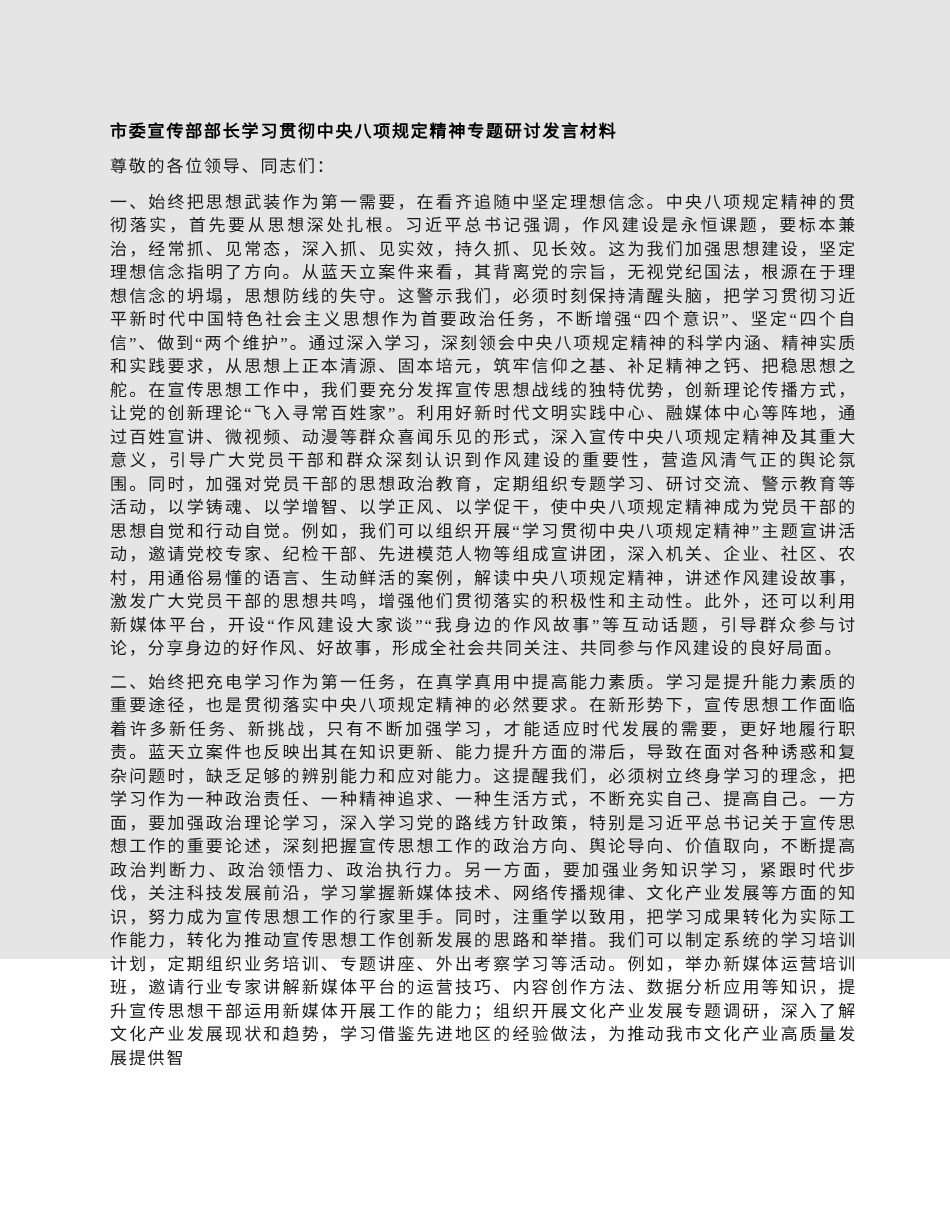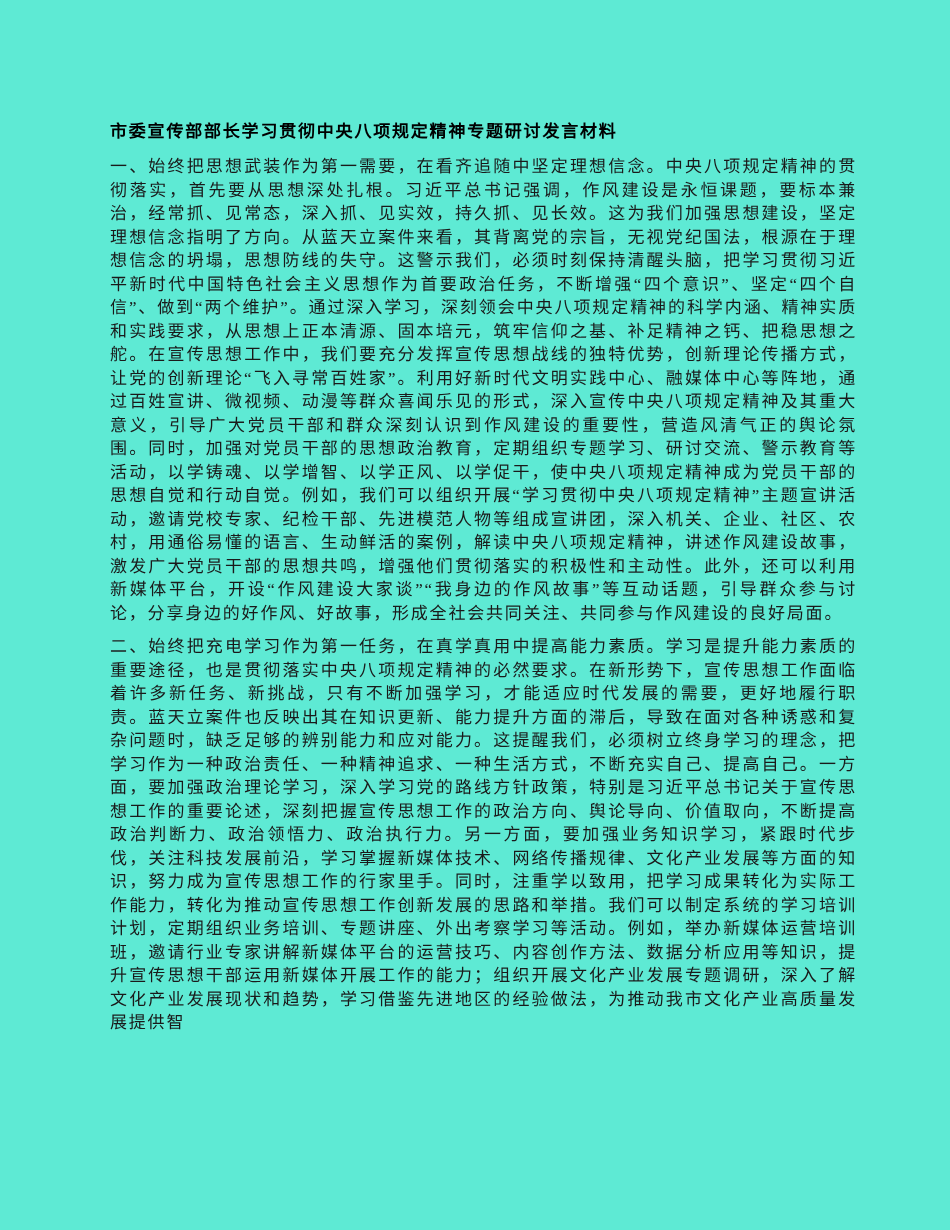--- a/index.html
+++ b/index.html
@@ -9,23 +9,23 @@
   }
   body {
     width: 950px;
     height: 1230px;
     overflow: hidden;
     font-family: "Liberation Serif", "DejaVu Serif", serif;
   }
   .page {
     box-sizing: border-box;
     width: 950px;
-    height: 1230px;
+    height: 959px;
     padding: 120px 93px 0 110px;
-    background: #5eead4;
+    background: #e5e5e5;
   }
   .doc-title {
     margin: 0 0 11px 0;
     font-size: 17px;
     font-weight: bold;
     color: #000000;
     letter-spacing: 1.8px;
     line-height: 24px;
     text-align: left;
   }
@@ -43,15 +43,16 @@
   .salutation {
     text-align: left;
     margin-bottom: 12px;
   }
 </style>
 </head>
 <body>
 
 <div class="page">
   <h1 class="doc-title" id="title-el">市委宣传部部长学习贯彻中央八项规定精神专题研讨发言材料</h1>
+  <p class="doc-para salutation">尊敬的各位领导、同志们：</p>
   <p class="doc-para">一、始终把思想武装作为第一需要，在看齐追随中坚定理想信念。中央八项规定精神的贯彻落实，首先要从思想深处扎根。习近平总书记强调，作风建设是永恒课题，要标本兼治，经常抓、见常态，深入抓、见实效，持久抓、见长效。这为我们加强思想建设，坚定理想信念指明了方向。从蓝天立案件来看，其背离党的宗旨，无视党纪国法，根源在于理想信念的坍塌，思想防线的失守。这警示我们，必须时刻保持清醒头脑，把学习贯彻习近平新时代中国特色社会主义思想作为首要政治任务，不断增强“四个意识”、坚定“四个自信”、做到“两个维护”。通过深入学习，深刻领会中央八项规定精神的科学内涵、精神实质和实践要求，从思想上正本清源、固本培元，筑牢信仰之基、补足精神之钙、把稳思想之舵。在宣传思想工作中，我们要充分发挥宣传思想战线的独特优势，创新理论传播方式，让党的创新理论“飞入寻常百姓家”。利用好新时代文明实践中心、融媒体中心等阵地，通过百姓宣讲、微视频、动漫等群众喜闻乐见的形式，深入宣传中央八项规定精神及其重大意义，引导广大党员干部和群众深刻认识到作风建设的重要性，营造风清气正的舆论氛围。同时，加强对党员干部的思想政治教育，定期组织专题学习、研讨交流、警示教育等活动，以学铸魂、以学增智、以学正风、以学促干，使中央八项规定精神成为党员干部的思想自觉和行动自觉。例如，我们可以组织开展“学习贯彻中央八项规定精神”主题宣讲活动，邀请党校专家、纪检干部、先进模范人物等组成宣讲团，深入机关、企业、社区、农村，用通俗易懂的语言、生动鲜活的案例，解读中央八项规定精神，讲述作风建设故事，激发广大党员干部的思想共鸣，增强他们贯彻落实的积极性和主动性。此外，还可以利用新媒体平台，开设“作风建设大家谈”“我身边的作风故事”等互动话题，引导群众参与讨论，分享身边的好作风、好故事，形成全社会共同关注、共同参与作风建设的良好局面。</p>
   <p class="doc-para">二、始终把充电学习作为第一任务，在真学真用中提高能力素质。学习是提升能力素质的重要途径，也是贯彻落实中央八项规定精神的必然要求。在新形势下，宣传思想工作面临着许多新任务、新挑战，只有不断加强学习，才能适应时代发展的需要，更好地履行职责。蓝天立案件也反映出其在知识更新、能力提升方面的滞后，导致在面对各种诱惑和复杂问题时，缺乏足够的辨别能力和应对能力。这提醒我们，必须树立终身学习的理念，把学习作为一种政治责任、一种精神追求、一种生活方式，不断充实自己、提高自己。一方面，要加强政治理论学习，深入学习党的路线方针政策，特别是习近平总书记关于宣传思想工作的重要论述，深刻把握宣传思想工作的政治方向、舆论导向、价值取向，不断提高政治判断力、政治领悟力、政治执行力。另一方面，要加强业务知识学习，紧跟时代步伐，关注科技发展前沿，学习掌握新媒体技术、网络传播规律、文化产业发展等方面的知识，努力成为宣传思想工作的行家里手。同时，注重学以致用，把学习成果转化为实际工作能力，转化为推动宣传思想工作创新发展的思路和举措。我们可以制定系统的学习培训计划，定期组织业务培训、专题讲座、外出考察学习等活动。例如，举办新媒体运营培训班，邀请行业专家讲解新媒体平台的运营技巧、内容创作方法、数据分析应用等知识，提升宣传思想干部运用新媒体开展工作的能力；组织开展文化产业发展专题调研，深入了解文化产业发展现状和趋势，学习借鉴先进地区的经验做法，为推动我市文化产业高质量发展提供智</p>
 </div>
 
 </body></html>

